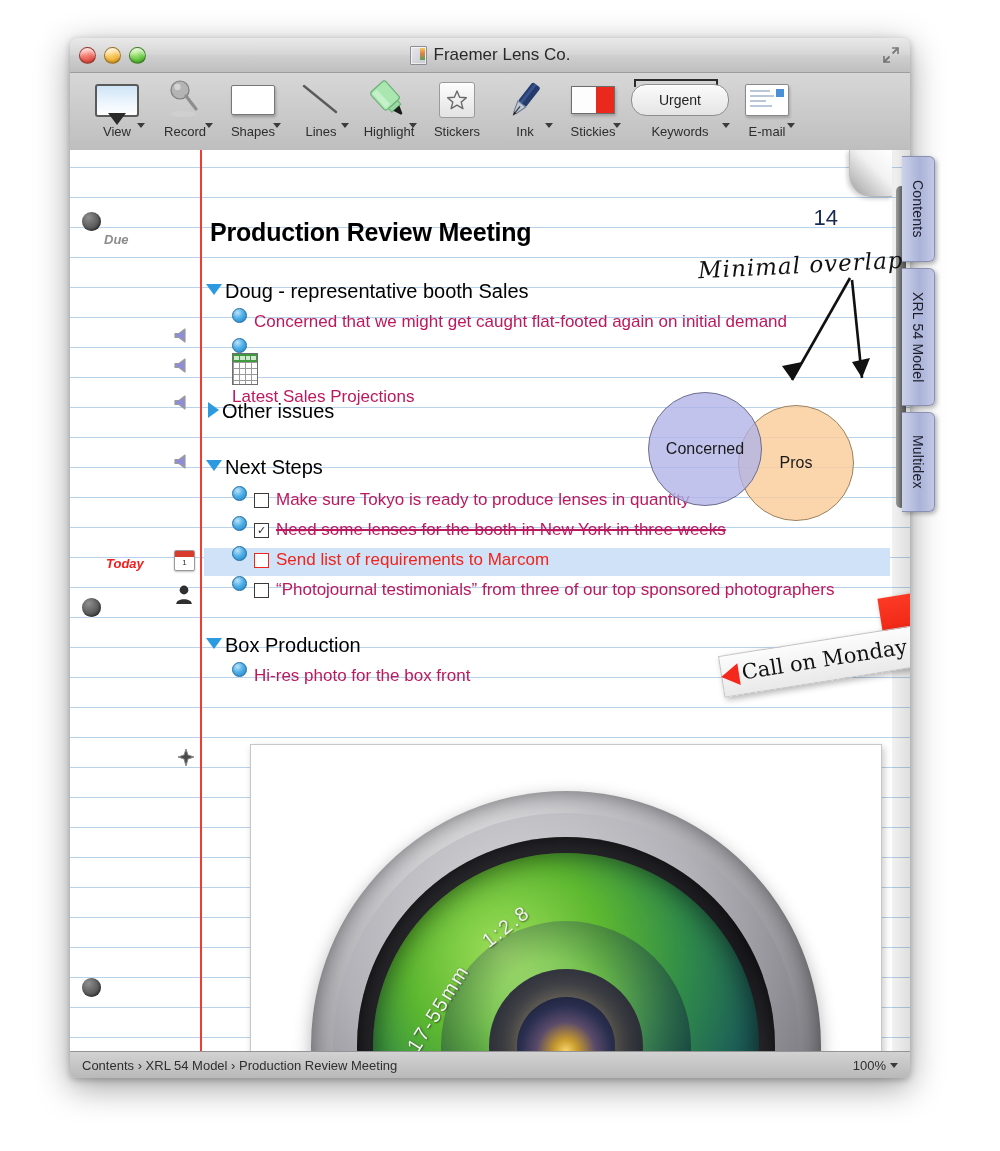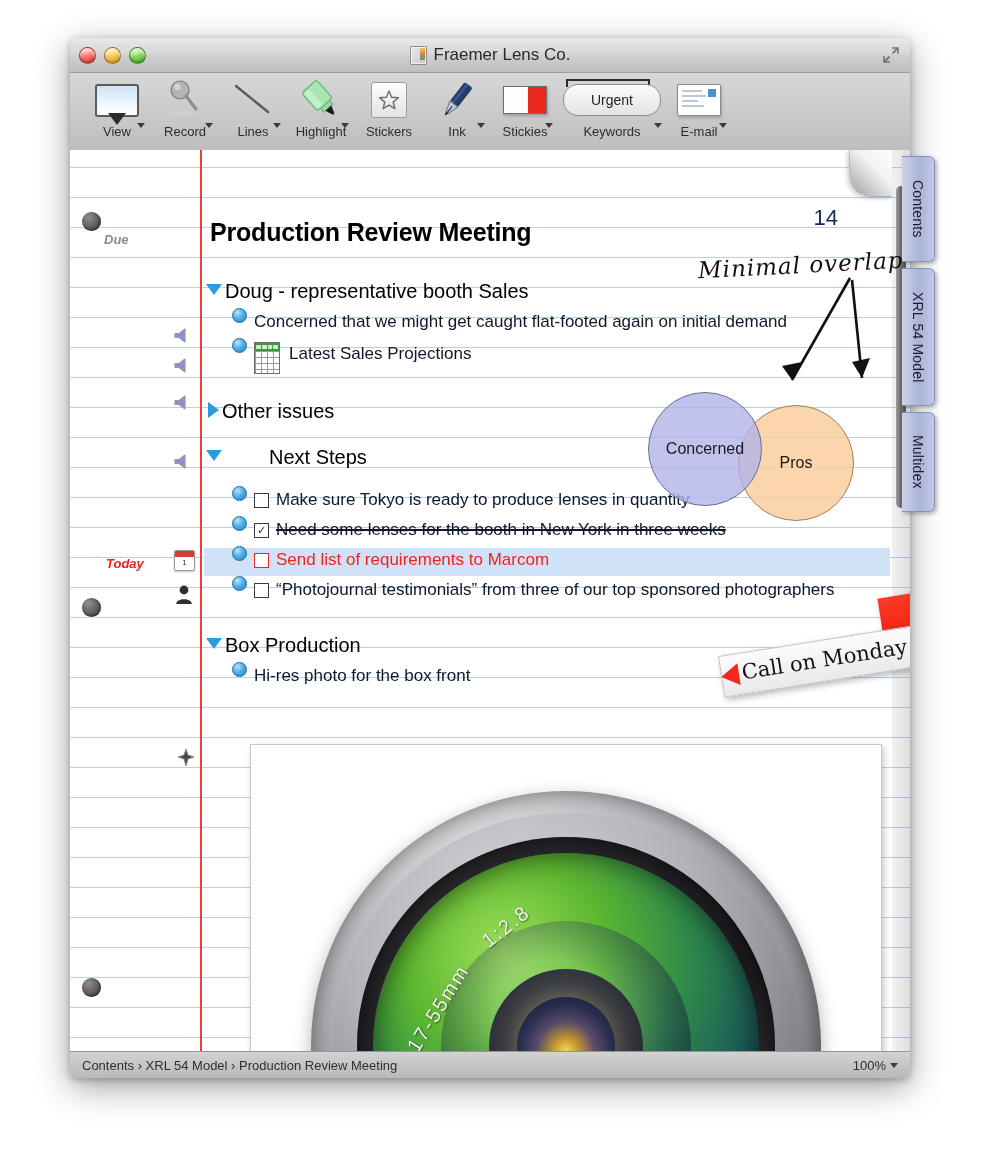--- a/index.html
+++ b/index.html
@@ -420,21 +420,21 @@
     margin-top: -4px;
     margin-right: 7px;
   }
 
   .h2 {
     font-size: 20px;
     color: #000;
   }
   .body-text {
     font-size: 17px;
-    color: #0f172a;
+    color: #be185d;
   }
   .body-text.done {
     text-decoration: line-through;
     text-decoration-thickness: 1.5px;
   }
   .body-text.urgent { color: #f2231b; }
 
   .chk {
     width: 13px; height: 13px;
     border: 1.5px solid #3a3a3a;
@@ -728,20 +728,27 @@
             <ellipse cx="20" cy="35" rx="13" ry="3" fill="#cfcfcf"></ellipse>
             <circle cx="17" cy="11" r="9" fill="#b4b4b4" stroke="#7d7d7d" stroke-width="1.2"></circle>
             <circle cx="14.5" cy="8" r="3.2" fill="#dcdcdc" opacity="0.8"></circle>
             <path d="M23 17 L33 30" stroke="#8e8e8e" stroke-width="3.2" stroke-linecap="round"></path>
           </svg>
         </div>
         <div class="tb-caret"></div>
         <div class="tb-label">Record</div>
       </div>
 
+      <div class="tb-item">
+        <div class="tb-icon">
+          <div class="ic-shapes"></div>
+        </div>
+        <div class="tb-caret"></div>
+        <div class="tb-label">Shapes</div>
+      </div>
 
       <div class="tb-item">
         <div class="tb-icon">
           <svg width="46" height="36" viewBox="0 0 46 36">
             <path d="M6 4 L38 30" stroke="#5b5b5b" stroke-width="2.4" stroke-linecap="round"></path>
           </svg>
         </div>
         <div class="tb-caret"></div>
         <div class="tb-label">Lines</div>
       </div>
@@ -893,40 +900,40 @@
         <div class="row" style="left:-4px; top:130px;">
           <div class="tri down"></div>
           <div class="h2">Doug - representative booth Sales</div>
         </div>
 
         <div class="row" style="left:22px; top:162px;">
           <div class="bullet-dot"></div>
           <div class="body-text">Concerned that we might get caught flat-footed again on initial demand</div>
         </div>
 
-        <div class="row" style="left:22px; top:192px; align-items:flex-start;">
+        <div class="row" style="left:22px; top:192px; align-items:center;flex-direction:column;">
           <div class="bullet-dot"></div>
           <div class="sheet-icon">
             <div class="sh-head">
                 <i></i>
                 <i></i>
                 <i></i>
                 <i></i>
               </div>
             <div class="sh-grid"></div>
           </div>
           <div class="body-text" style="margin-top:2px;">Latest Sales Projections</div>
         </div>
 
         <div class="row" style="left:-2px; top:250px;">
           <div class="tri right"></div>
           <div class="h2">Other issues</div>
         </div>
 
-        <div class="row" style="left:-4px; top:296px;gap:44px;">
+        <div class="row" style="left:-4px; top:306px;">
           <div class="tri down"></div>
           <div class="h2">Next Steps</div>
         </div>
 
         <div class="row" style="left:22px; top:340px;">
           <div class="bullet-dot"></div>
           <div class="chk"></div>
           <div class="body-text">Make sure Tokyo is ready to produce lenses in quantity</div>
         </div>
 

